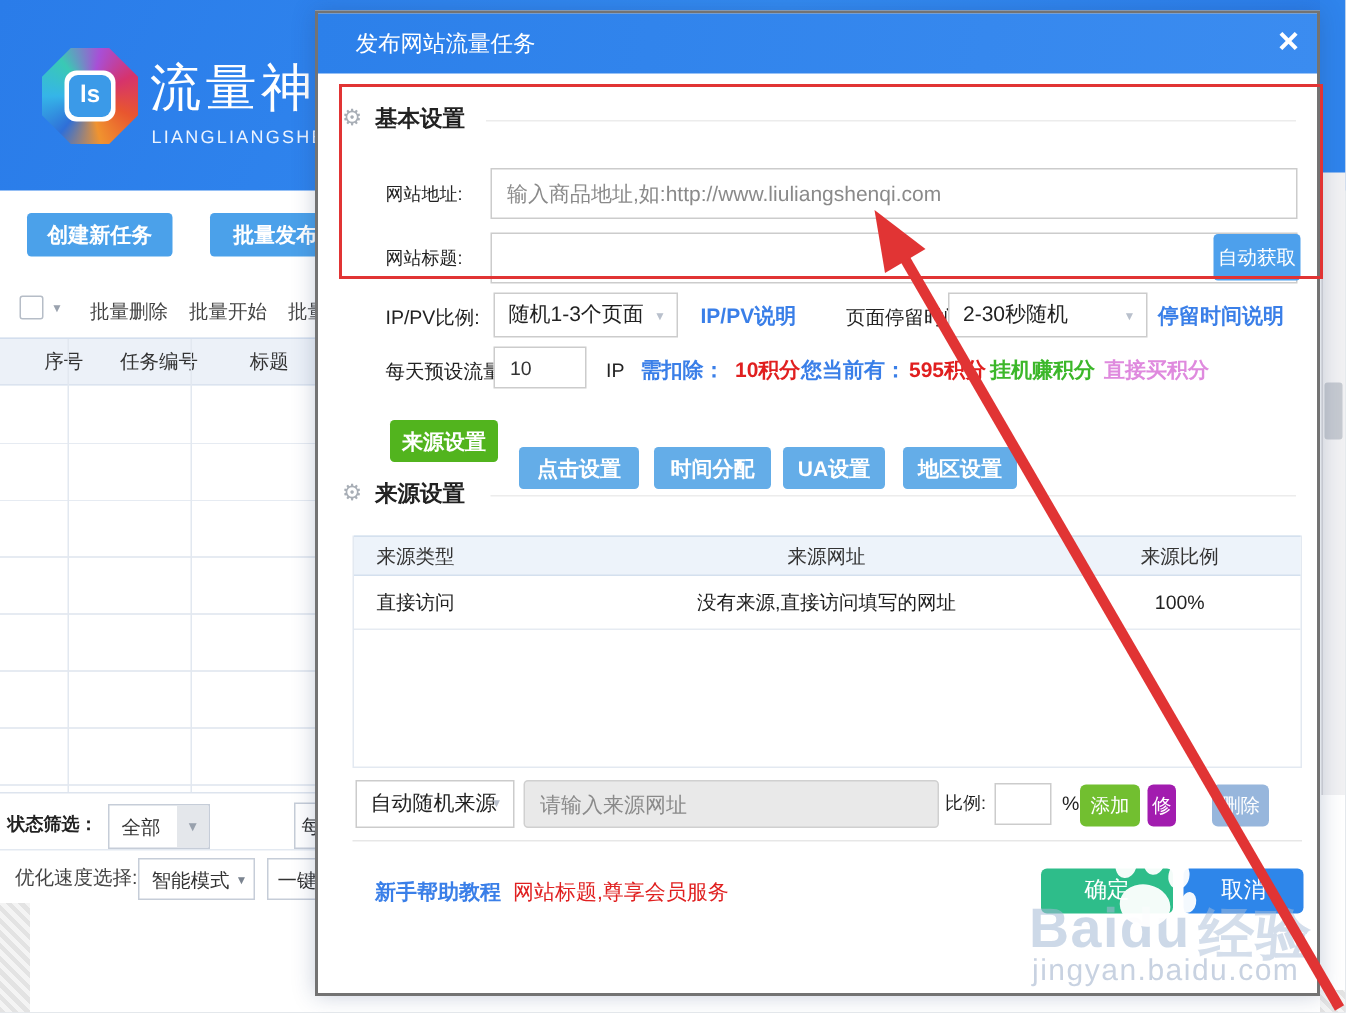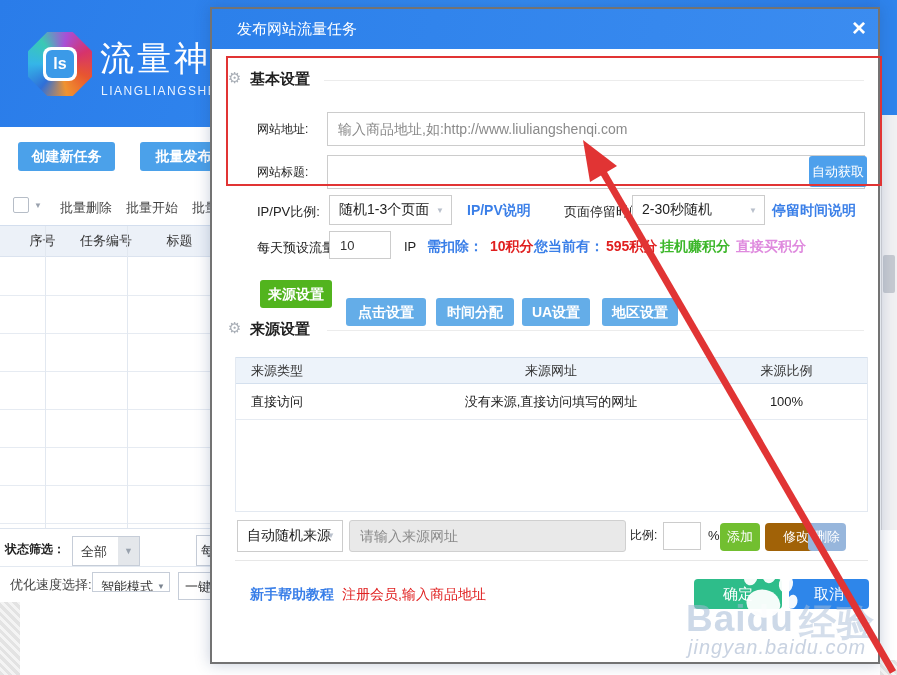--- a/index.html
+++ b/index.html
@@ -117,21 +117,21 @@
     <span class="abs flabel" style="left:5px;top:12px;font-weight:bold;">状态筛选：</span>
     <div class="abs sel-box" style="left:72px;top:7px;width:68px;height:30px;padding:6px 0 0 8px;">
       <span>全部</span>
       <span class="abs" style="right:0;top:0;width:21px;height:28px;background:#e4e7eb;text-align:center;line-height:28px;color:#98a1ad;font-size:9px;">▼</span>
     </div>
     <div class="abs sel-box" style="left:196px;top:6px;width:18px;height:31px;padding:6px 0 0 4px;">每</div>
   </div>
 
   <div class="abs speed-row">
     <span class="abs" style="left:10px;top:9px;font-size:13px;color:#444;">优化速度选择:</span>
-    <div class="abs sel-box" style="left:92px;top:5px;width:78px;height:20px;padding:5px 0 4px 8px;">
+    <div class="abs sel-box" style="left:92px;top:5px;width:78px;height:28px;padding:5px 0 4px 8px;">
       <span>智能模式</span>
       <span class="abs caret" style="right:4px;top:9px;color:#7b8490;">▼</span>
     </div>
     <div class="abs sel-box" style="left:178px;top:5px;width:36px;height:28px;padding:5px 0 0 6px;">一键</div>
   </div>
 
   <div class="abs hatch" style="left:0;top:602px;width:20px;height:73px;"></div>
 
   <div class="abs right-strip-blue"></div>
   <div class="abs right-track"></div>
@@ -203,43 +203,43 @@
 
     <div class="ddl" style="left:25px;top:511px;width:106px;height:32px;padding-top:6px;">
       <span>自动随机来源</span>
       <span class="caret">▼</span>
     </div>
     <input class="inp" style="left: 137px; top: 511px; width: 277px; height: 32px; background: rgb(233, 233, 233); border-color: rgb(208, 208, 208); border-radius: 3px;" placeholder="请输入来源网址">
     <span class="abs flabel" style="left:418px;top:518px;">比例:</span>
     <input class="inp" style="left: 451px; top: 513px; width: 38px; height: 28px; padding: 0px 4px;">
     <span class="abs" style="left:496px;top:519px;font-size:13px;color:#222;">%</span>
     <div class="mini-btn" style="left:508px;top:514px;width:40px;background:#72bf30;">添加</div>
-    <div class="mini-btn" style="left:553px;top:514px;width:62px;background:#a16207;">修改</div>
+    <div class="mini-btn" style="left:553px;top:514px;width:19px;background:#a21caf;">修改</div>
     <div class="mini-btn" style="left:596px;top:514px;width:38px;background:#97b6dc;">删除</div>
 
     <div class="abs section-line" style="left:23px;top:551px;width:633px;background:#e7e7e7;"></div>
 
     <span class="abs bluelink" style="left:38px;top:577px;font-weight:600;">新手帮助教程</span>
-    <span class="abs" style="left:130px;top:577px;font-size:14px;color:#e02020;cursor:pointer;">注册会员,输入商品地址</span>
+    <span class="abs" style="left:130px;top:577px;font-size:14px;color:#e02020;cursor:pointer;">网站标题,尊享会员服务</span>
     <div class="big-btn ok-btn" style="left:482px;top:570px;width:88px;">确定</div>
     <div class="big-btn cancel-btn" style="left:577px;top:570px;width:80px;">取消</div>
   </div>
 
   <span class="abs wm" style="left:686px;top:598px;">Baidu</span>
   <svg class="abs" style="left:733px;top:566px;z-index:31;pointer-events:none;transform:rotate(12deg);" width="66" height="60" viewBox="0 0 66 60">
     <g fill="rgba(255,255,255,0.95)">
       <ellipse cx="14" cy="14" rx="7" ry="9"></ellipse>
       <ellipse cx="32" cy="8" rx="7" ry="9"></ellipse>
       <ellipse cx="50" cy="14" rx="7" ry="9"></ellipse>
       <ellipse cx="60" cy="30" rx="5" ry="7"></ellipse>
       <ellipse cx="32" cy="38" rx="17" ry="14"></ellipse>
     </g>
   </svg>
   <span class="abs wm" style="left:799px;top:598px;color:rgba(170,190,216,0.5);">经验</span>
-  <span class="abs wm-url" style="left:688px;top:636px;font-style:italic;">jingyan.baidu.com</span>
+  <span class="abs wm-url" style="left:688px;top:636px;">jingyan.baidu.com</span>
 
   <svg class="anno">
     <rect x="227" y="57" width="654" height="128" fill="none" stroke="#e13434" stroke-width="2"></rect>
     <line x1="603" y1="172" x2="893" y2="672" stroke="#e13434" stroke-width="7"></line>
     <polygon points="583,140 617,166 590,182" fill="#e13434"></polygon>
   </svg>
 
 </div>
 
 </body></html>

